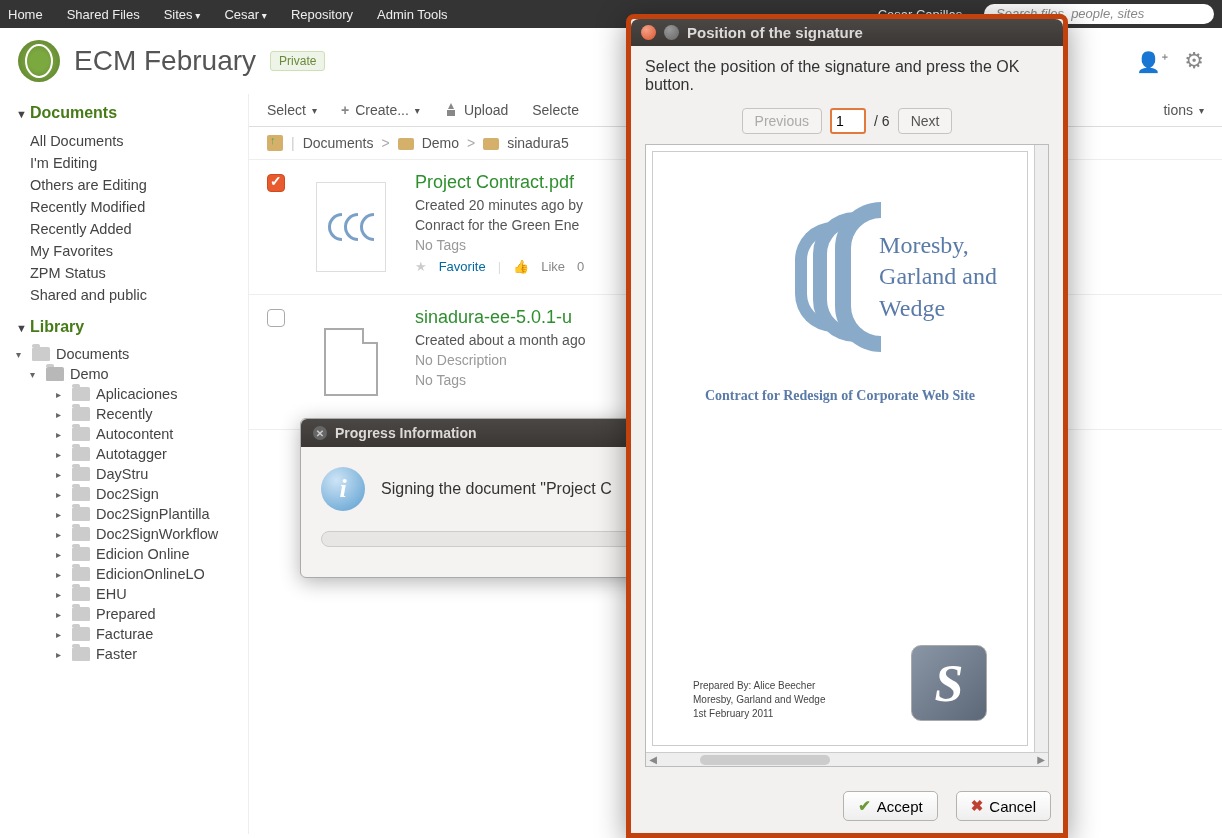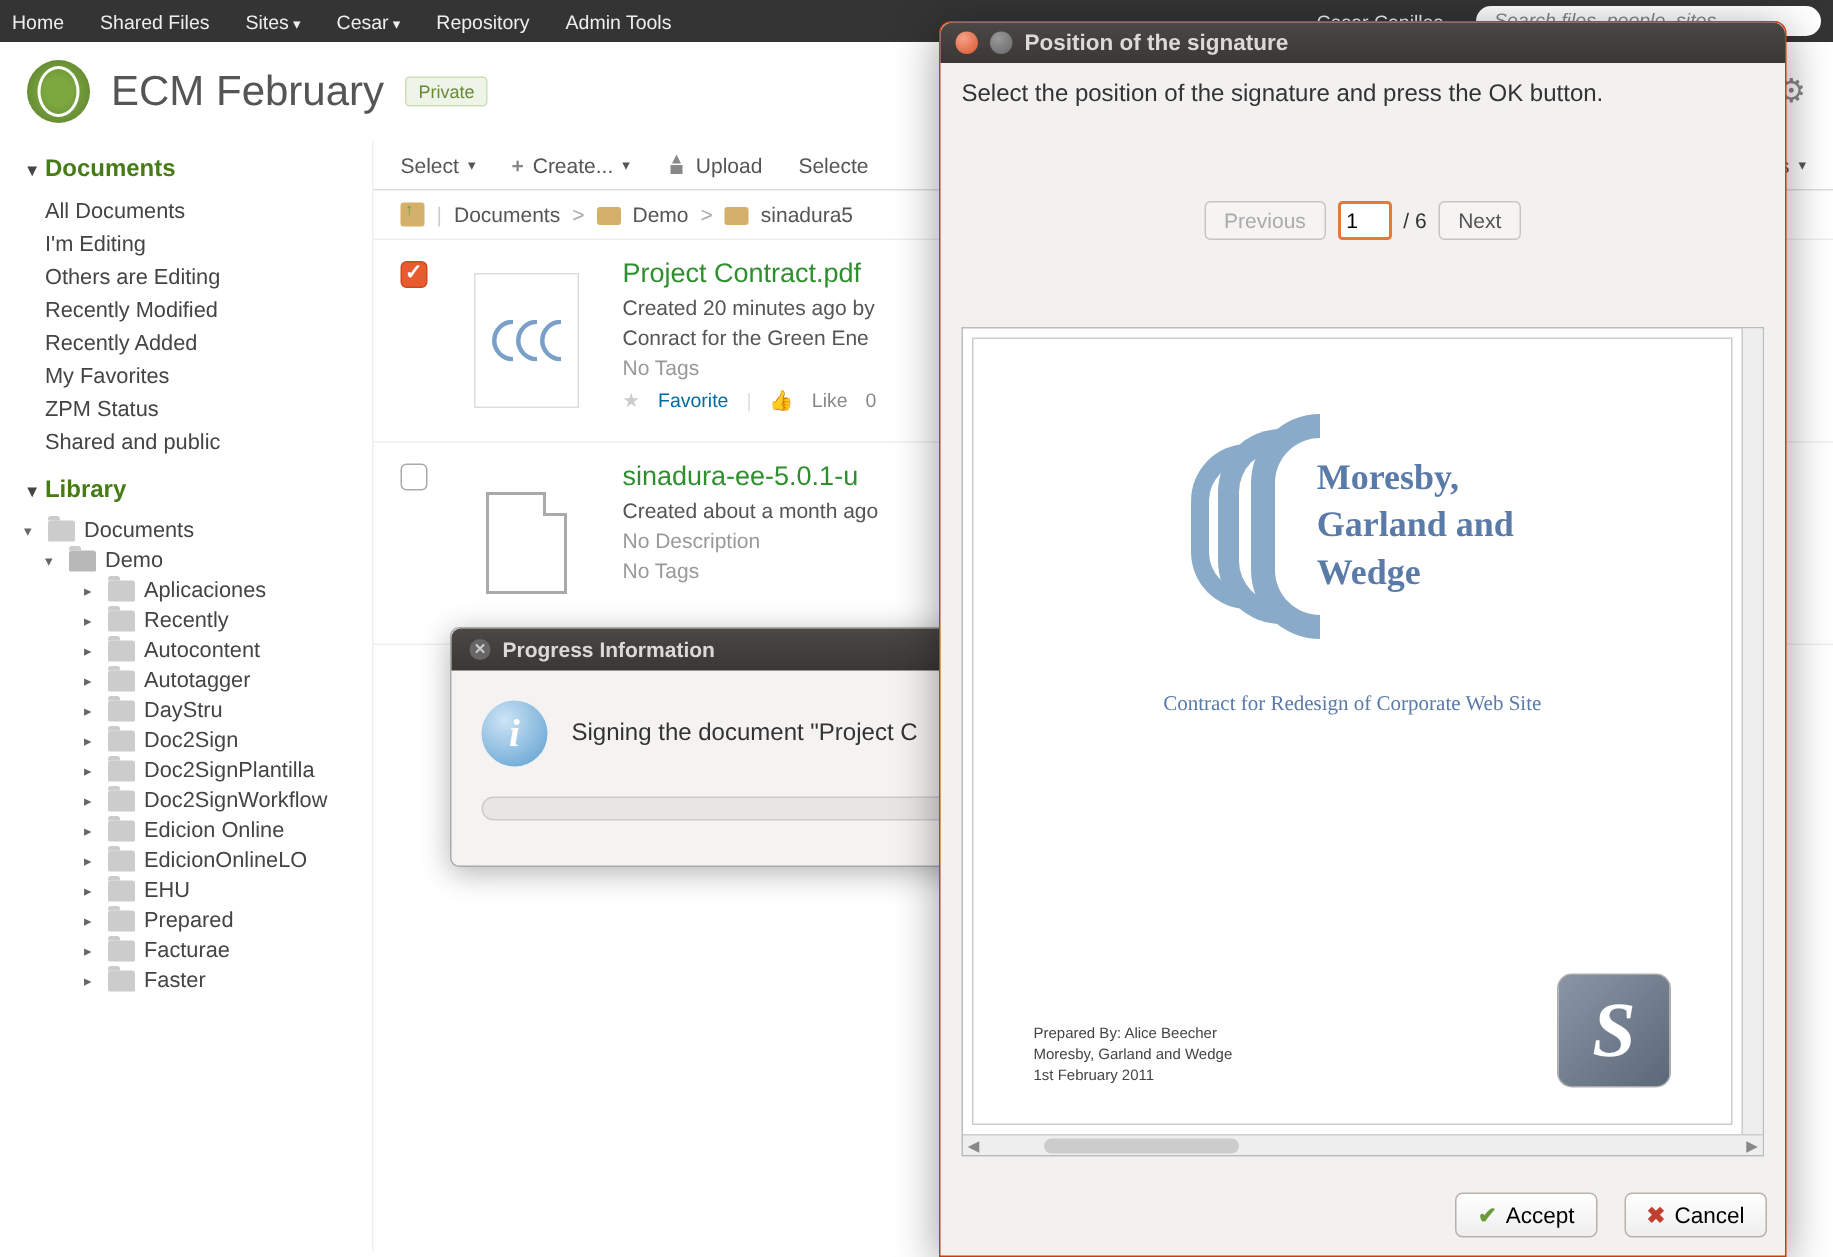--- a/index.html
+++ b/index.html
@@ -83,45 +83,45 @@
   .progress-title{background:linear-gradient(#4b4744,#3a3734);color:#dcdad8;padding:6px 12px;border-radius:6px 6px 0 0;font-size:14px;font-weight:bold;display:flex;align-items:center;gap:8px;}
   .close-x{width:14px;height:14px;background:#666;border-radius:50%;display:flex;align-items:center;justify-content:center;font-size:10px;color:#ccc;}
   .progress-body{padding:20px;display:flex;align-items:center;gap:16px;}
   .info-icon{width:44px;height:44px;background:radial-gradient(circle at 35% 30%,#cde4f5,#5a9dd0);border-radius:50%;color:#fff;display:flex;align-items:center;justify-content:center;font-size:26px;font-weight:bold;font-style:italic;font-family:serif;}
   .progress-text{font-size:16px;color:#333;}
   .progress-bar-wrap{padding:0 20px 30px;}
   .progress-bar{width:100%;height:16px;background:#e8e6e4;border:1px solid #ccc;border-radius:8px;overflow:hidden;position:relative;}
   .progress-fill{position:absolute;right:0;top:0;height:100%;width:10%;background:linear-gradient(#f08050,#e85b2e);border-radius:8px;}
   
   
-  .sig-modal{position:absolute;left:626px;top:14px;width:565px;height:824px;background:#f2f1f0;border:1px solid #c2410c;border-radius:8px 8px 0 0;box-shadow:0 6px 30px rgba(0,0,0,0.4);z-index:100;display:flex;flex-direction:column;}
+  .sig-modal{position:absolute;left:626px;top:14px;width:442px;height:824px;background:#f2f1f0;border:5px solid #c2410c;border-radius:8px 8px 0 0;box-shadow:0 6px 30px rgba(0,0,0,0.4);z-index:100;display:flex;flex-direction:column;}
   .sig-titlebar{background:linear-gradient(#4b4744,#3a3734);color:#dcdad8;padding:5px 10px;border-radius:8px 8px 0 0;display:flex;align-items:center;gap:8px;font-weight:bold;font-size:15px;}
   .wbtn{width:15px;height:15px;border-radius:50%;display:inline-block;}
   .wbtn.close{background:radial-gradient(circle at 35% 30%,#f5a188,#d9552d);}
   .wbtn.min{background:radial-gradient(circle at 35% 30%,#999,#666);}
-  .sig-body{padding:12px 14px;flex:1;display:flex;flex-direction:column;gap:48px;}
+  .sig-body{padding:12px 14px;flex:1;display:flex;flex-direction:column;}
   .sig-instruction{font-size:16px;color:#333;margin-bottom:14px;}
   .sig-pager{display:flex;justify-content:center;align-items:center;gap:8px;margin-bottom:10px;}
   .pbtn{background:#f6f4f2;border:1px solid #c8c3bf;border-radius:4px;padding:4px 12px;font-size:14px;color:#555;cursor:pointer;}
   .pbtn.disabled{color:#aaa;}
   .page-input{width:36px;height:26px;border:2px solid #e27a3d;border-radius:3px;text-align:left;padding:0 4px;font-size:14px;}
   .page-total{color:#333;font-size:14px;}
   .preview-wrap{flex:1;border:1px solid #bbb;background:#fff;position:relative;display:flex;}
   .preview-page{flex:1;margin:6px;border:1px solid #ccc;background:#fff;position:relative;padding:50px 30px 20px;}
   .preview-scroll-v{width:14px;background:#eee;border-left:1px solid #ccc;}
   .preview-scroll-h{height:14px;background:#eee;border-top:1px solid #ccc;display:flex;align-items:center;}
   .scroll-thumb-h{width:130px;height:10px;background:#ccc;border-radius:5px;margin-left:40px;}
   .scroll-arrow{width:14px;height:14px;display:flex;align-items:center;justify-content:center;font-size:10px;color:#888;}
   
-  .doc-logo{display:flex;align-items:center;gap:18px;margin-bottom:36px;justify-content:center;font-weight:bold;}
+  .doc-logo{display:flex;align-items:center;gap:18px;margin-bottom:36px;justify-content:flex-end;}
   .big-crescent{width:38px;height:110px;border:12px solid #89abc9;border-right:none;border-radius:60px 0 0 60px;margin-right:-20px;}
   .big-crescent.c2{height:130px;width:42px;border-width:14px;}
   .big-crescent.c3{height:150px;width:46px;border-width:16px;}
   .doc-company{color:#5a7aa8;font-size:24px;font-family:Georgia,serif;line-height:1.3;}
-  .doc-subtitle{color:#5a7aa8;font-size:14px;text-align:center;font-family:Georgia,serif;margin-top:10px;}
+  .doc-subtitle{color:#5a7aa8;font-size:14px;text-align:center;font-family:Georgia,serif;margin-top:10px;font-weight:bold;}
   .doc-footer{position:absolute;bottom:24px;left:40px;right:40px;display:flex;justify-content:space-between;align-items:flex-end;}
   .doc-prepared{font-size:10px;color:#444;line-height:1.4;}
   .sig-stamp{width:76px;height:76px;border:1px solid #aaa;background:linear-gradient(135deg,#8a95a5,#5c6878);border-radius:10px;display:flex;align-items:center;justify-content:center;color:#fff;font-size:52px;font-style:italic;font-family:cursive;font-weight:bold;}
   
   .sig-buttons{padding:12px;display:flex;justify-content:flex-end;gap:18px;}
   .sbtn{background:linear-gradient(#fff,#eee);border:1px solid #b8b2ac;border-radius:5px;padding:5px 14px;font-size:15px;display:flex;align-items:center;gap:6px;cursor:pointer;}
   .check-icon{color:#6a9a3a;font-weight:bold;}
   .x-icon{color:#c04030;font-weight:bold;}
 </style>
 </head>

